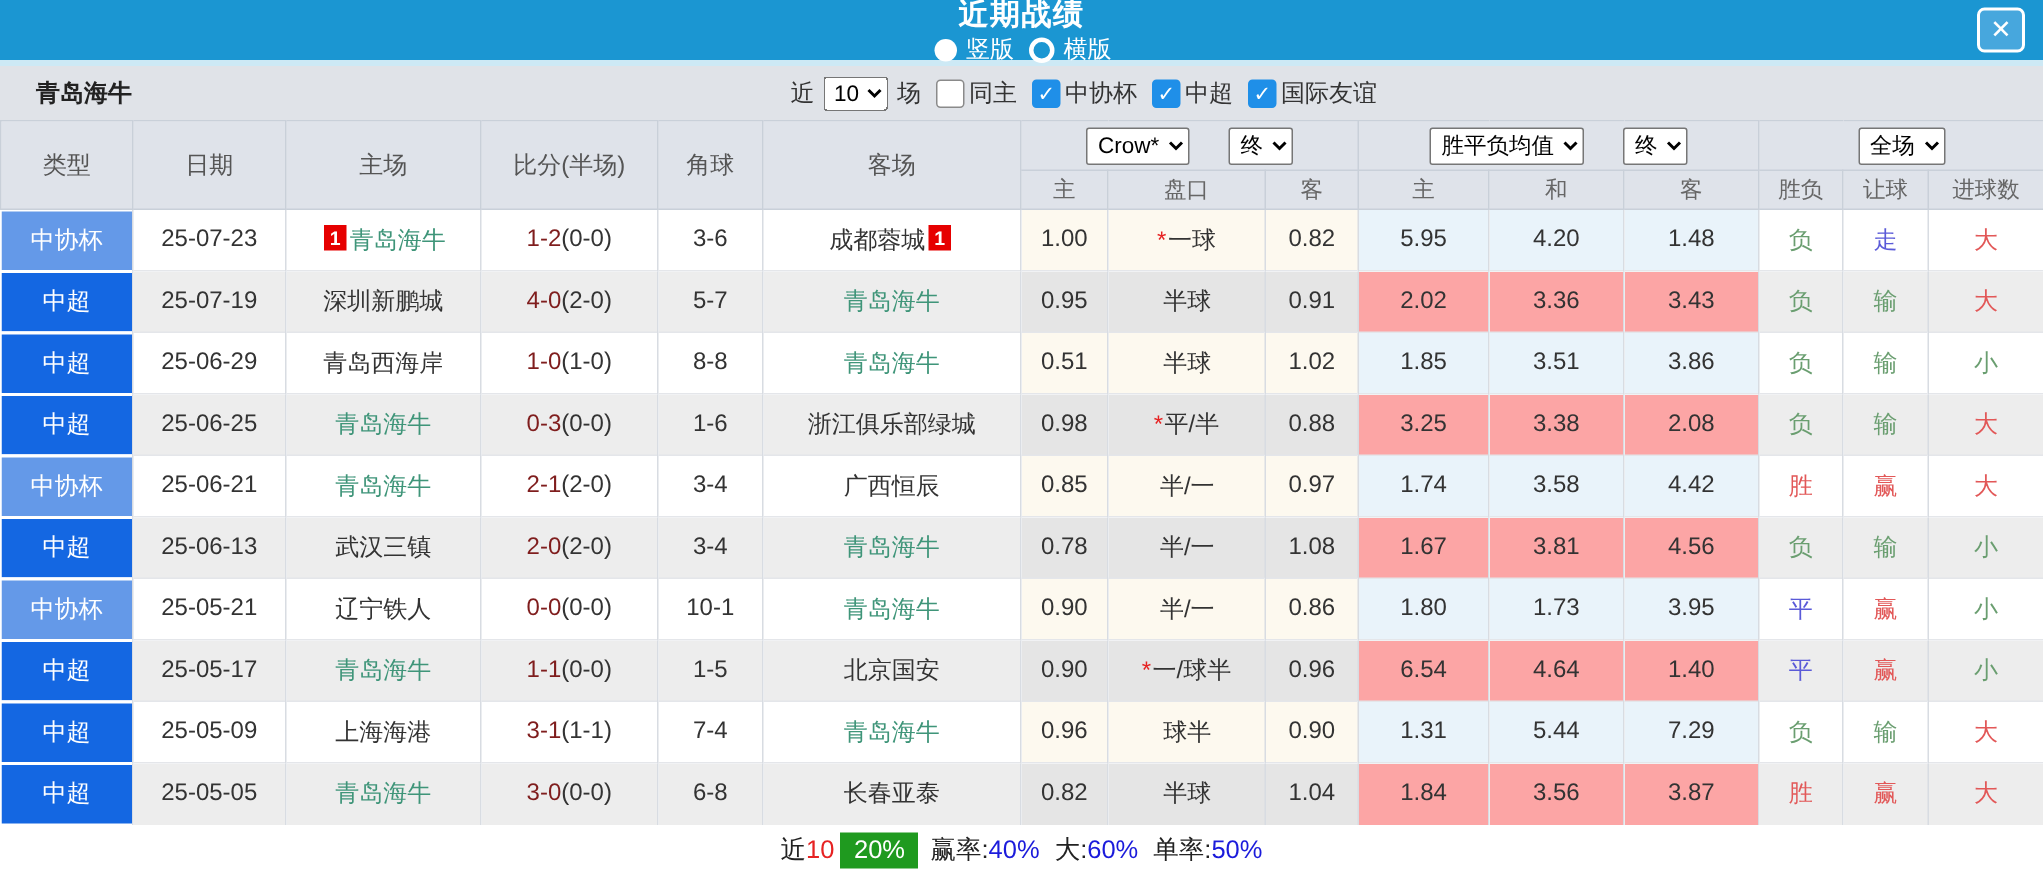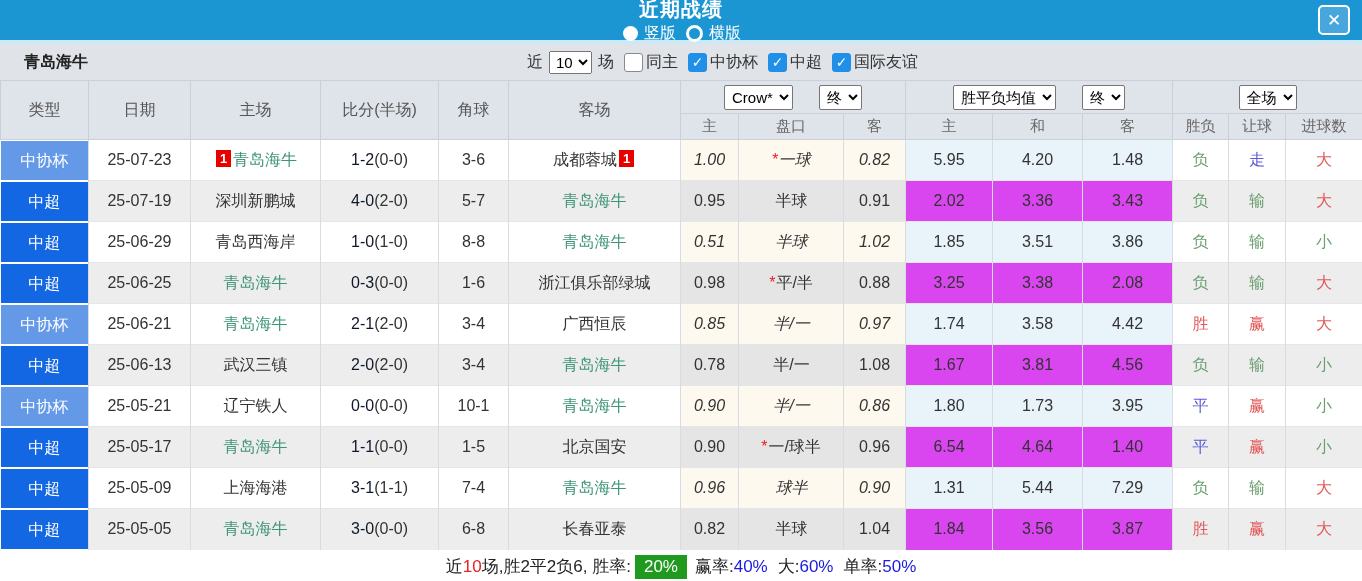--- a/index.html
+++ b/index.html
@@ -48,27 +48,27 @@
 
   td.col-type { padding:1px 0 0; background:#fff !important; border-top:1px solid #fff; }
   .type-fill { height:39px; line-height:39px; color:#fff; font-size:16px; }
   .type-fill.cup { background:#6499e8; }
   .type-fill.league { background:#1467e2; }
 
   .team { color:#333; }
   .team.self { color:#3f9579; }
   .rank-badge { display:none; background:#e60000; color:#fff; font-size:13px; font-weight:bold;
     padding:0 4px; height:17px; line-height:17px; vertical-align:2px; margin:0 2px; }
-  .ft { color:#0f172a; }
+  .ft { color:#7f1d1d; }
   .ht { color:#333; }
 
-  tbody tr.odd td.odds-cream { background:#fdf9ef;font-style:italic; }
+  tbody tr.odd td.odds-cream { background:#fdf9ef; }
   tbody tr.even td.odds-cream { background:#e5e5e5; }
   tbody tr.odd td.avg-blue { background:#e9f3fa; }
-  tbody tr.even td.avg-blue { background:#d946ef; }
+  tbody tr.even td.avg-blue { background:#fca5a5; }
   .star { color:#e62222; margin-right:1px; }
   td.green { color:#6a9e70; }
   td.red { color:#e25858; }
   td.blue { color:#5a5ad8; }
 
   
   .footer { height:34px; display:flex; align-items:center; justify-content:center;
     font-size:17px; color:#222; background:#fff; }
   .footer .red-num { color:#e62222; }
   .rate-badge { background:#1f9a1f; color:#fff; padding:2px 9px; margin:0 8px 0 4px; }
@@ -449,21 +449,20 @@
     <td class="cell-wdl red">胜</td>
     <td class="cell-let red">赢</td>
     <td class="cell-goals red">大</td>
   </tr>
     </tbody>
 </table>
 
 <div class="footer">
   <span>近</span>
     <span class="red-num">10</span>
-    <span>场,胜2平2负6, 胜率:</span>
   <span class="rate-badge">20%</span>
   <span>赢率:</span>
     <span class="blue-num">40%</span>
   <span class="f-gap">大:</span>
     <span class="blue-num">60%</span>
   <span class="f-gap">单率:</span>
     <span class="blue-num">50%</span>
 </div>
 
 </body></html>

